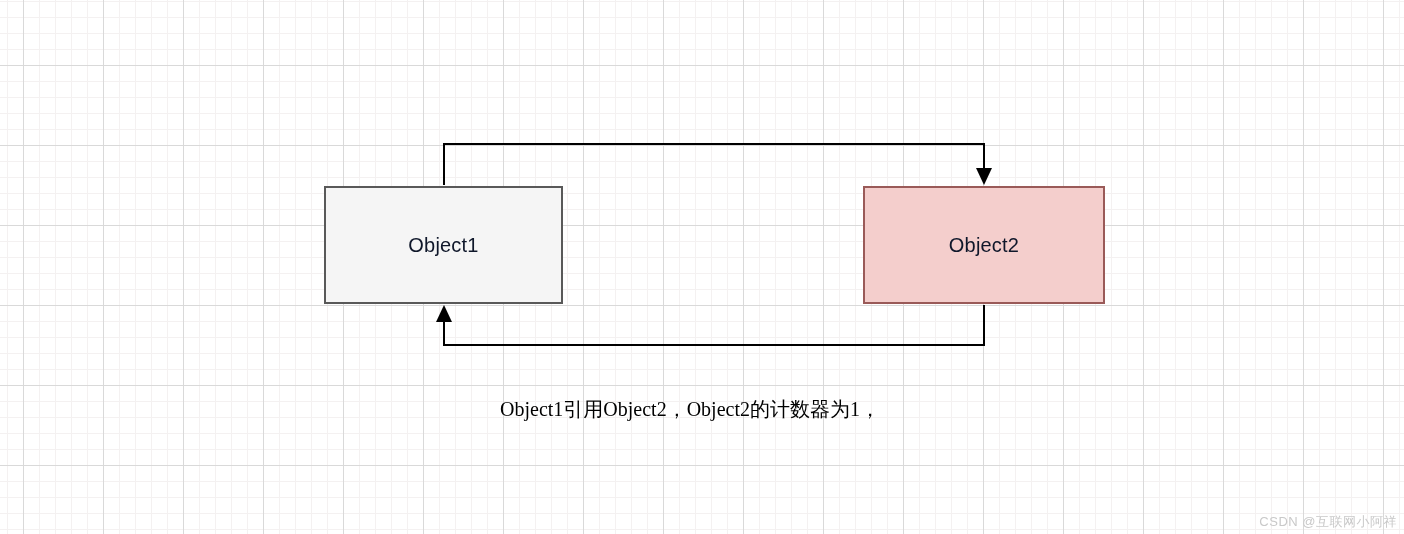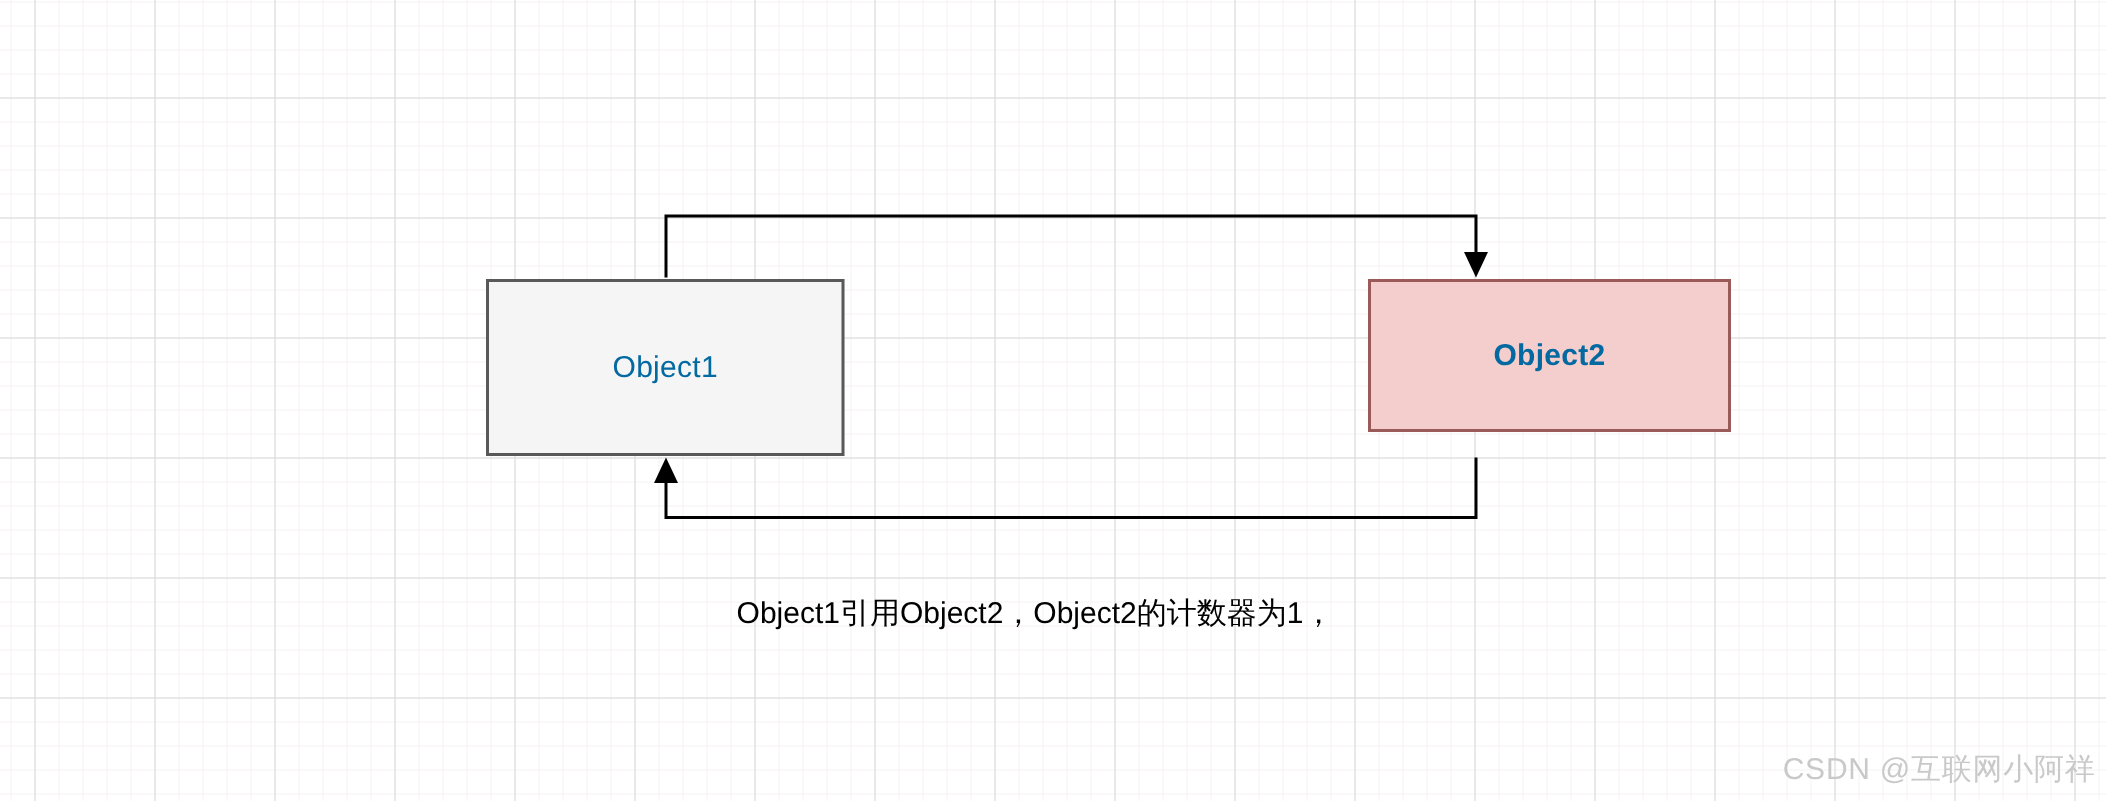--- a/index.html
+++ b/index.html
@@ -22,47 +22,47 @@
     background-position: 23px 65px, 23px 65px, 7px 1px, 7px 1px;
   }
   svg.connectors {
     position: absolute; left: 0; top: 0;
     width: 1404px; height: 534px;
     pointer-events: none;
   }
   .node {
     position: absolute;
     display: flex; align-items: center; justify-content: center;
-    font-size: 20px; color: #0369a1;
+    font-size: 20px; color: #0f172a;
     letter-spacing: 0.2px;
   }
   .node1 {
     left: 324px; top: 186px; width: 239px; height: 118px;
     background: #f5f5f5;
     border: 2px solid #595959;
   }
   .node2 {
-    left: 912px; top: 186px; width: 242px; height: 102px;
+    left: 863px; top: 186px; width: 242px; height: 118px;
     background: #f4cecc;
     border: 2px solid #9a5a58;
-    font-weight: bold;
   }
   .caption {
     position: absolute;
     left: 690px; top: 396px;
     transform: translateX(-50%);
     text-align: center;
     font-size: 20px; line-height: 27px;
     color: #000000;
     white-space: nowrap;
+    font-family: Liberation Serif, serif;
   }
   .watermark {
     position: absolute;
-    right: 7px; top: 499px;
-    font-size: 20px;
+    right: 7px; top: 513px;
+    font-size: 13px;
     color: #c9c9c9;
     letter-spacing: 0.5px;
   }
 </style>
 </head>
 <body>
 
 <div class="stage">
 
   <svg class="connectors" viewBox="0 0 1404 534" xmlns="http://www.w3.org/2000/svg">

